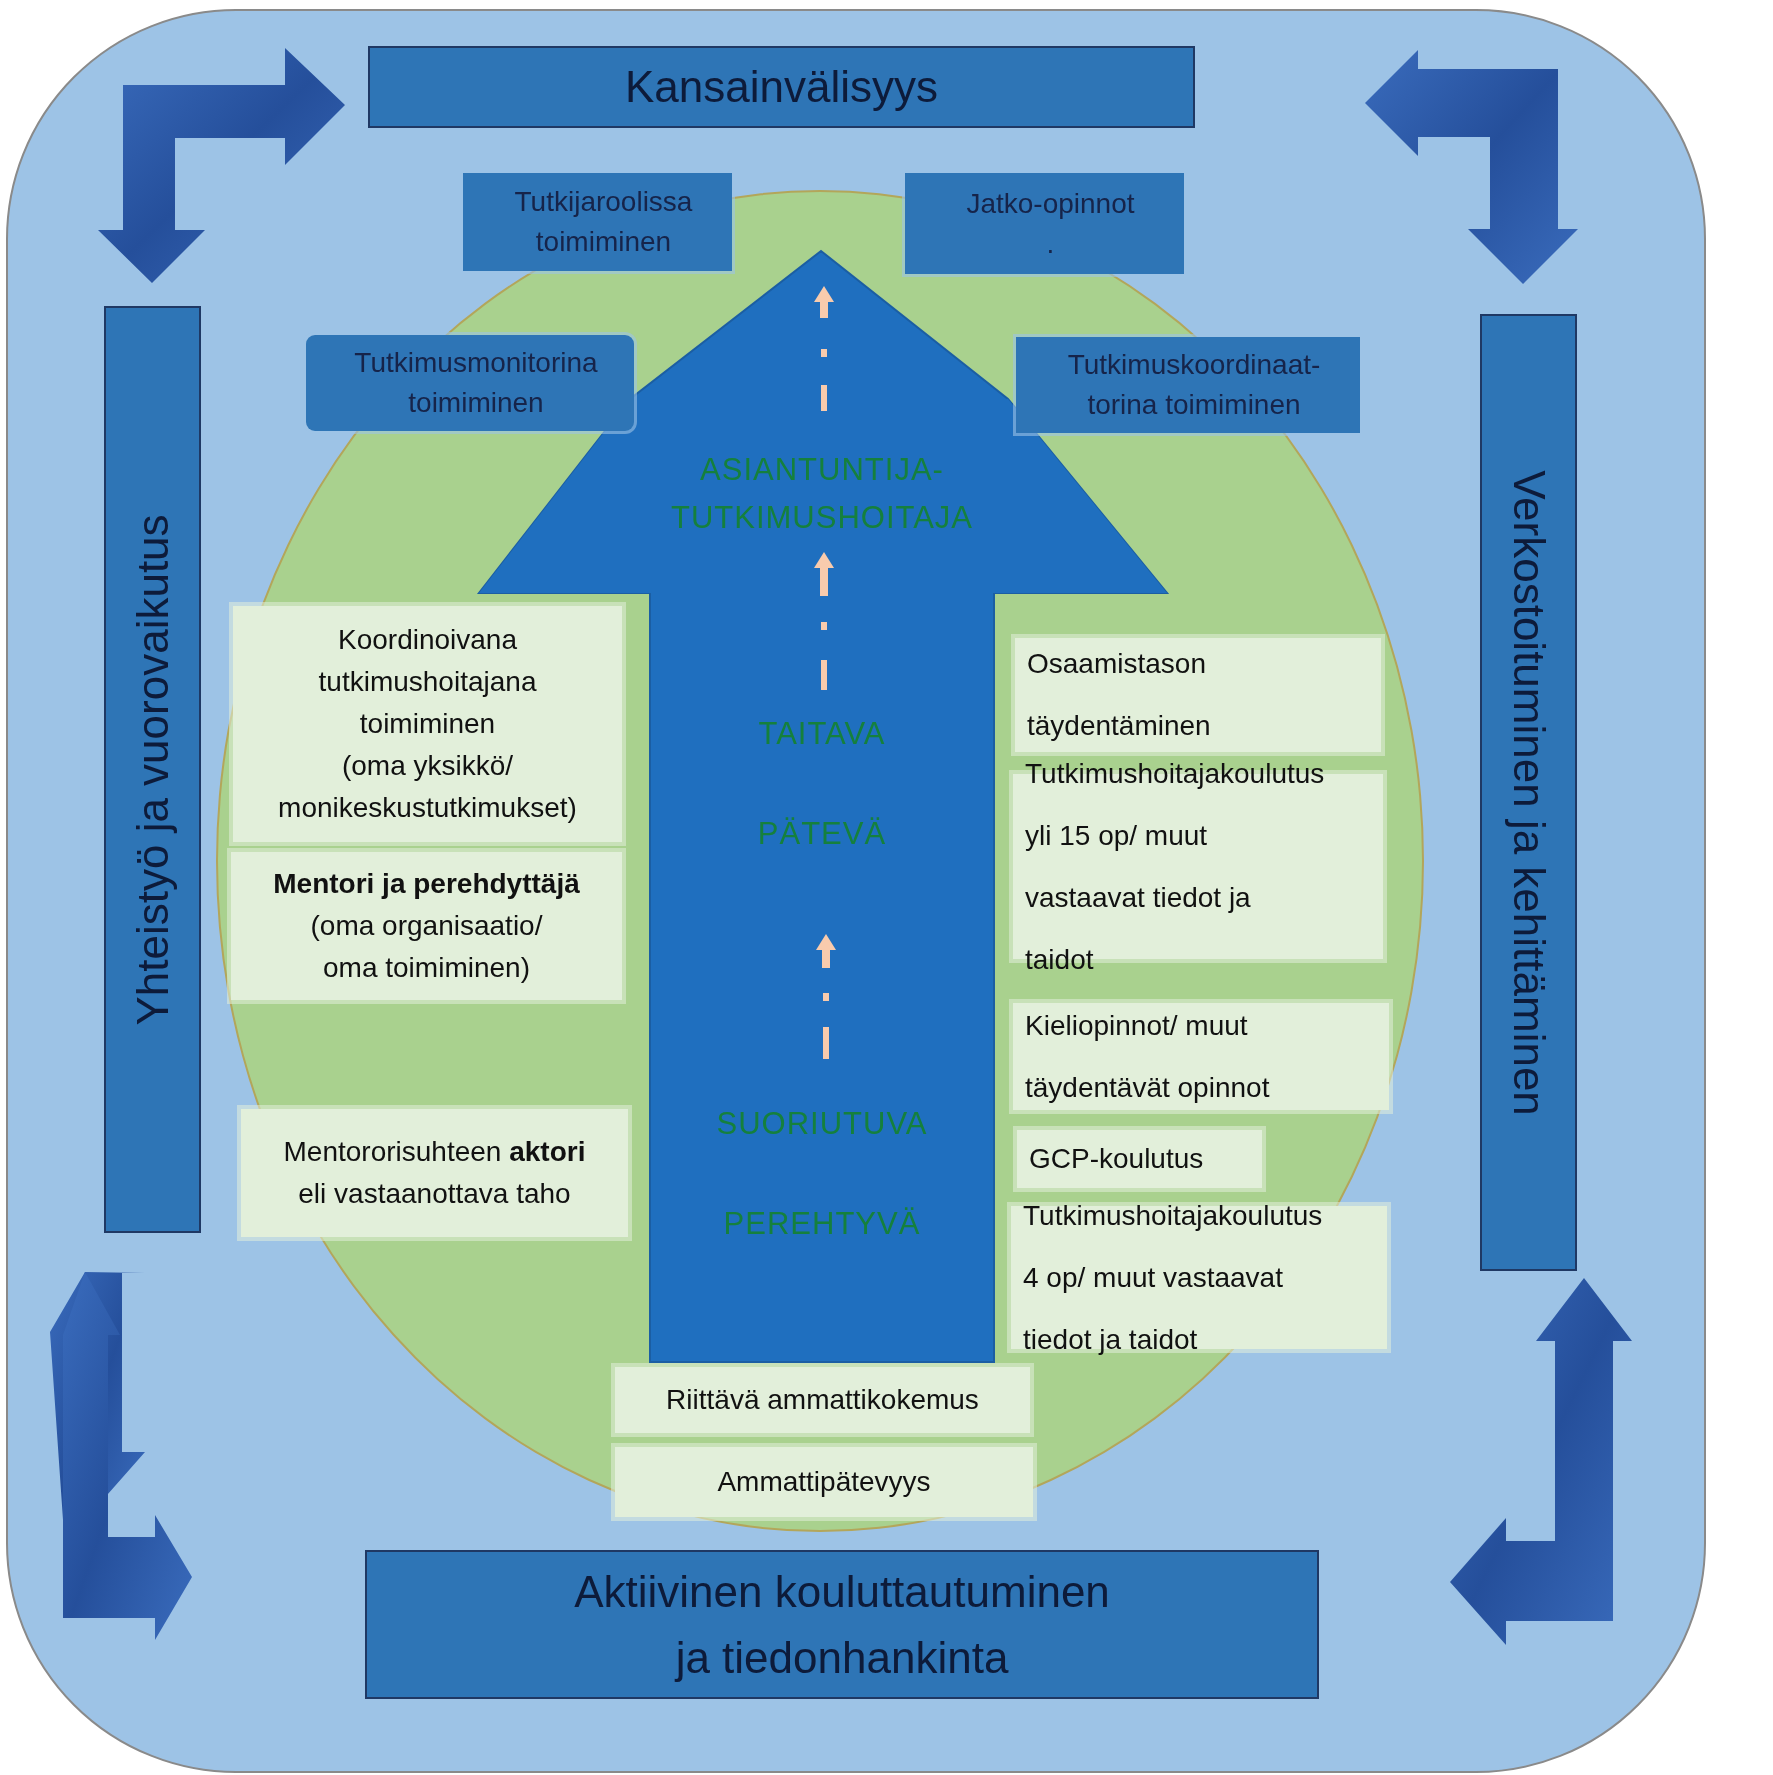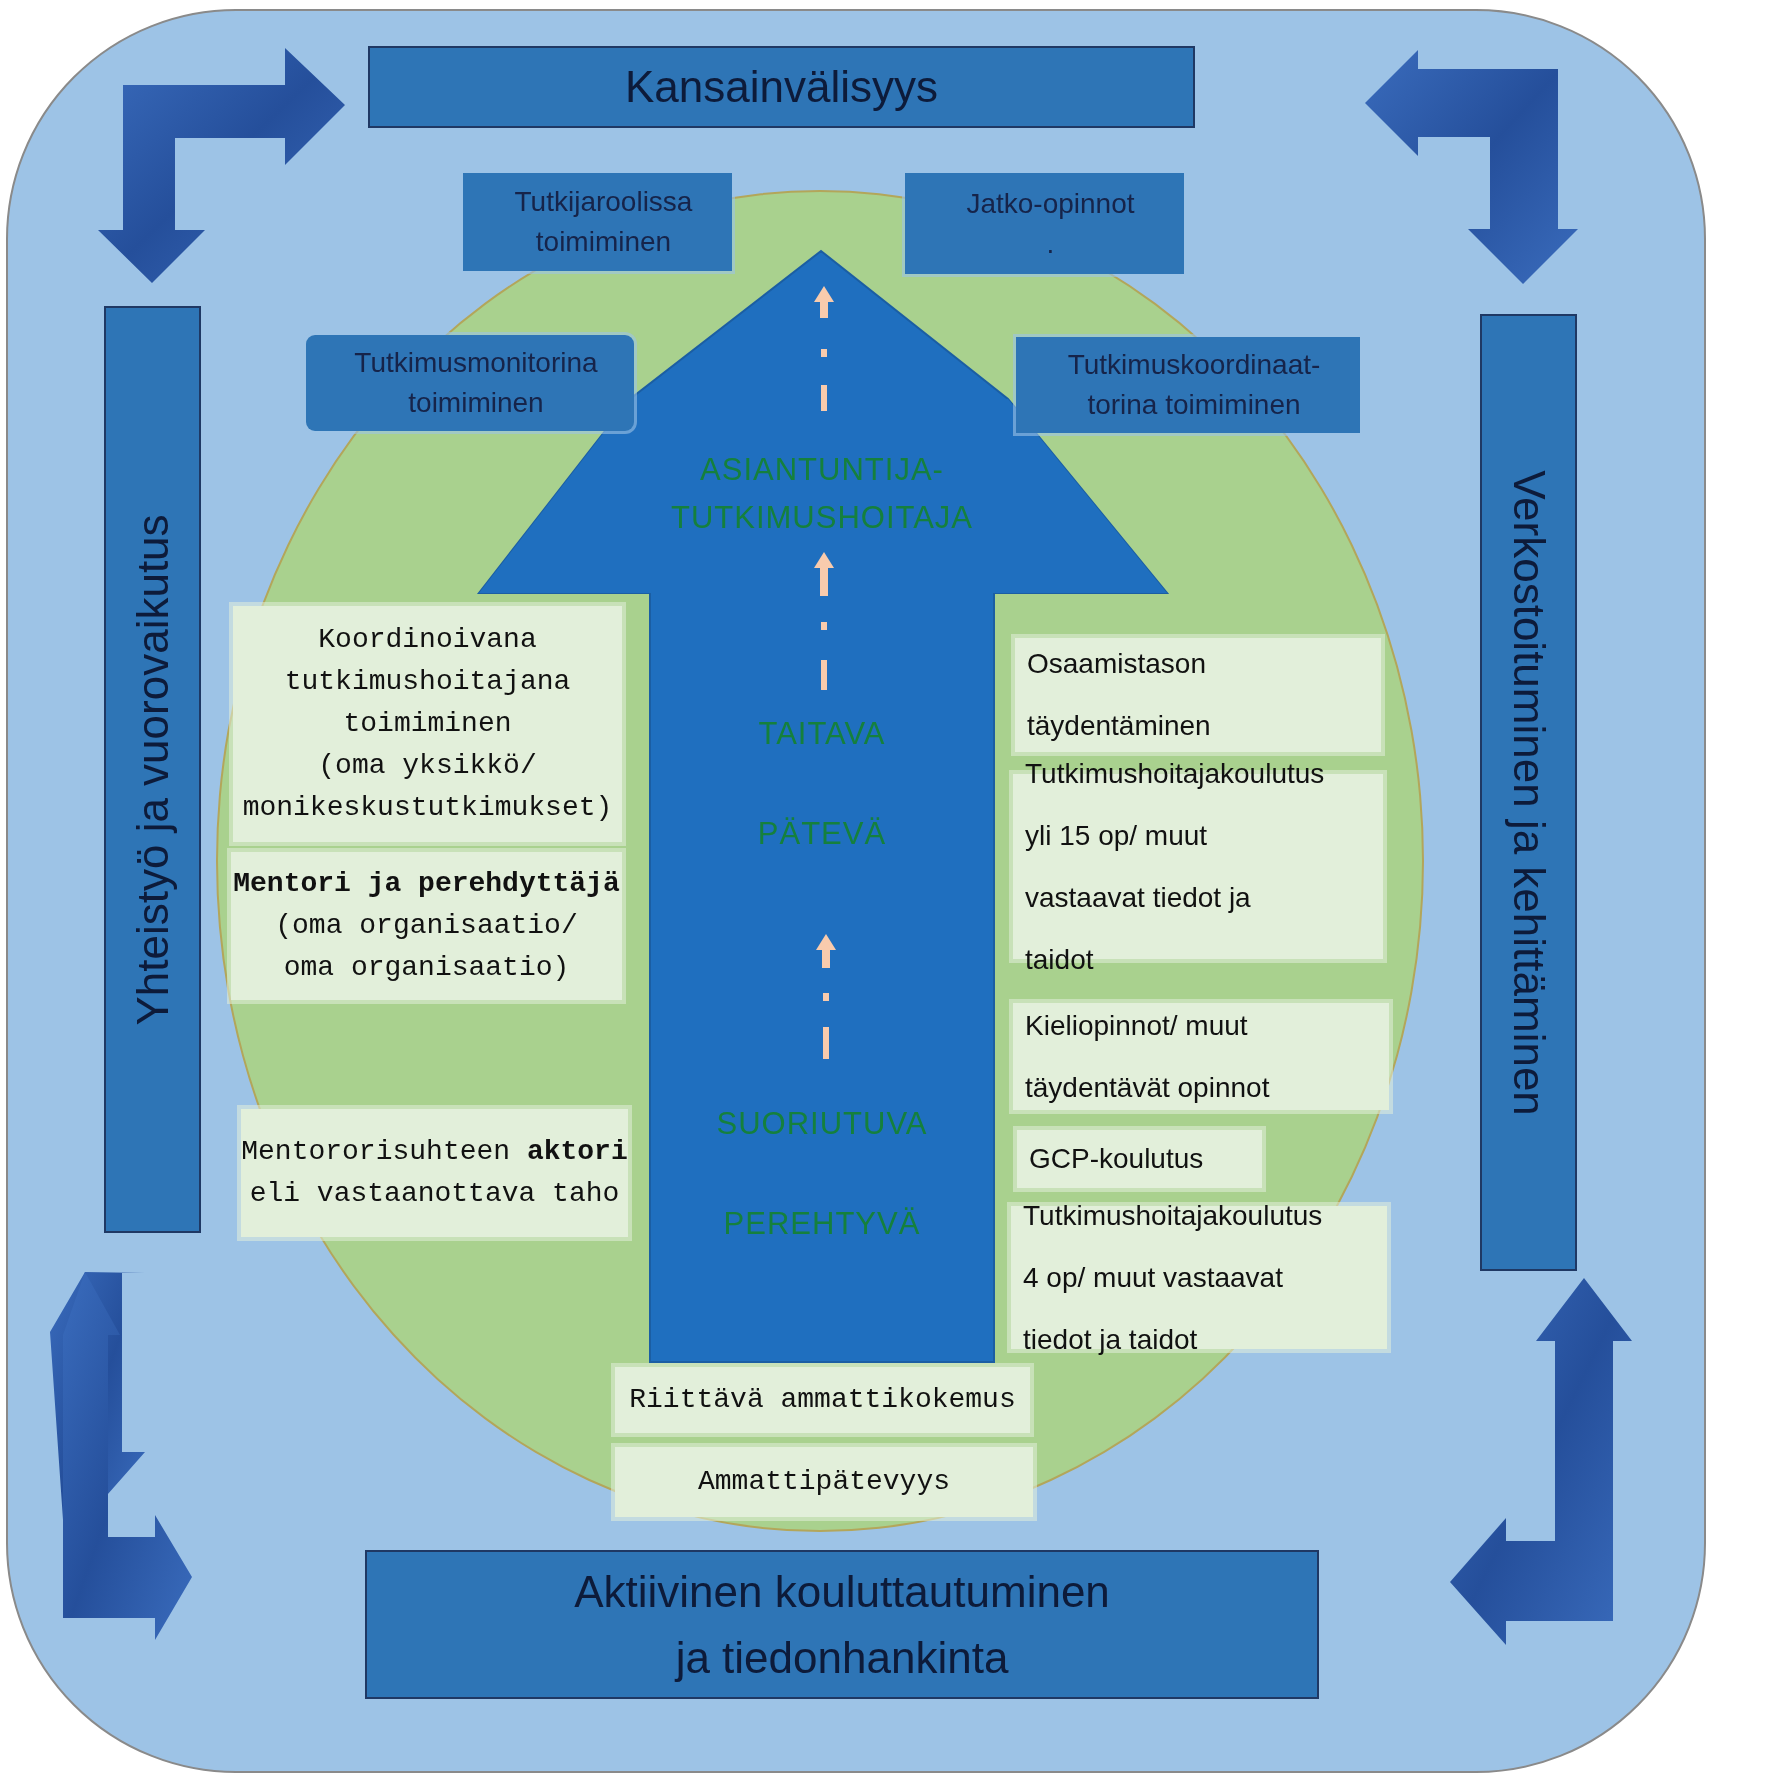--- a/index.html
+++ b/index.html
@@ -17,21 +17,21 @@
   .bar-left { left: 104px; top: 306px; width: 97px; height: 927px; }
   .bar-right { left: 1480px; top: 314px; width: 97px; height: 957px; }
   .vtext { white-space: nowrap; font-size: 44px; }
   .bar-left .vtext { transform: rotate(-90deg); }
   .bar-right .vtext { transform: rotate(90deg); }
   .role { position: absolute; background: #2e75b6; color: #16244a; font-size: 28px; line-height: 40px;
           display: flex; align-items: center; justify-content: center; text-align: center;
           box-shadow: 0 0 0 3px rgba(157,195,230,0.6); padding-left: 12px; }
   .task { position: absolute; background: #e2efda; color: #111; font-size: 28px; line-height: 42px;
           box-shadow: 0 0 0 4px rgba(226,239,218,0.55); box-sizing: border-box; }
-  .task.center { text-align: center; display: flex; flex-direction: column; justify-content: center; align-items: center; font-family: Liberation Mono, monospace; }
+  .task.center { text-align: center; display: flex; flex-direction: column; justify-content: center; align-items: center; }
   .task.left { text-align: left; display: flex; flex-direction: column; justify-content: center; padding-left: 12px; gap: 20px; }
   .level { position: absolute; left: 650px; width: 344px; text-align: center; color: #15803d;
            font-size: 31px; letter-spacing: 1px; }
   svg { position: absolute; left: 0; top: 0; }
   b { font-weight: bold; }
 </style>
 </head>
 <body>
 
 <div class="canvas">
@@ -131,21 +131,21 @@
   <div class="task center" style="left:233px;top:606px;width:389px;height:236px;">
     <div>Koordinoivana</div>
     <div>tutkimushoitajana</div>
     <div>toimiminen</div>
     <div>(oma yksikkö/</div>
     <div>monikeskustutkimukset)</div>
   </div>
   <div class="task center" style="left:231px;top:852px;width:391px;height:148px;">
     <div><b>Mentori ja perehdyttäjä</b></div>
     <div>(oma organisaatio/</div>
-    <div>oma organisaatio)</div>
+    <div>oma toimiminen)</div>
   </div>
   <div class="task center" style="left:241px;top:1109px;width:387px;height:128px;">
     <div><span style="white-space:pre">Mentororisuhteen </span><b>aktori</b></div>
     <div>eli vastaanottava taho</div>
   </div>
 
   <div class="task left" style="left:1015px;top:638px;width:366px;height:114px;">
     <div>Osaamistason</div>
     <div>täydentäminen</div>
   </div>

